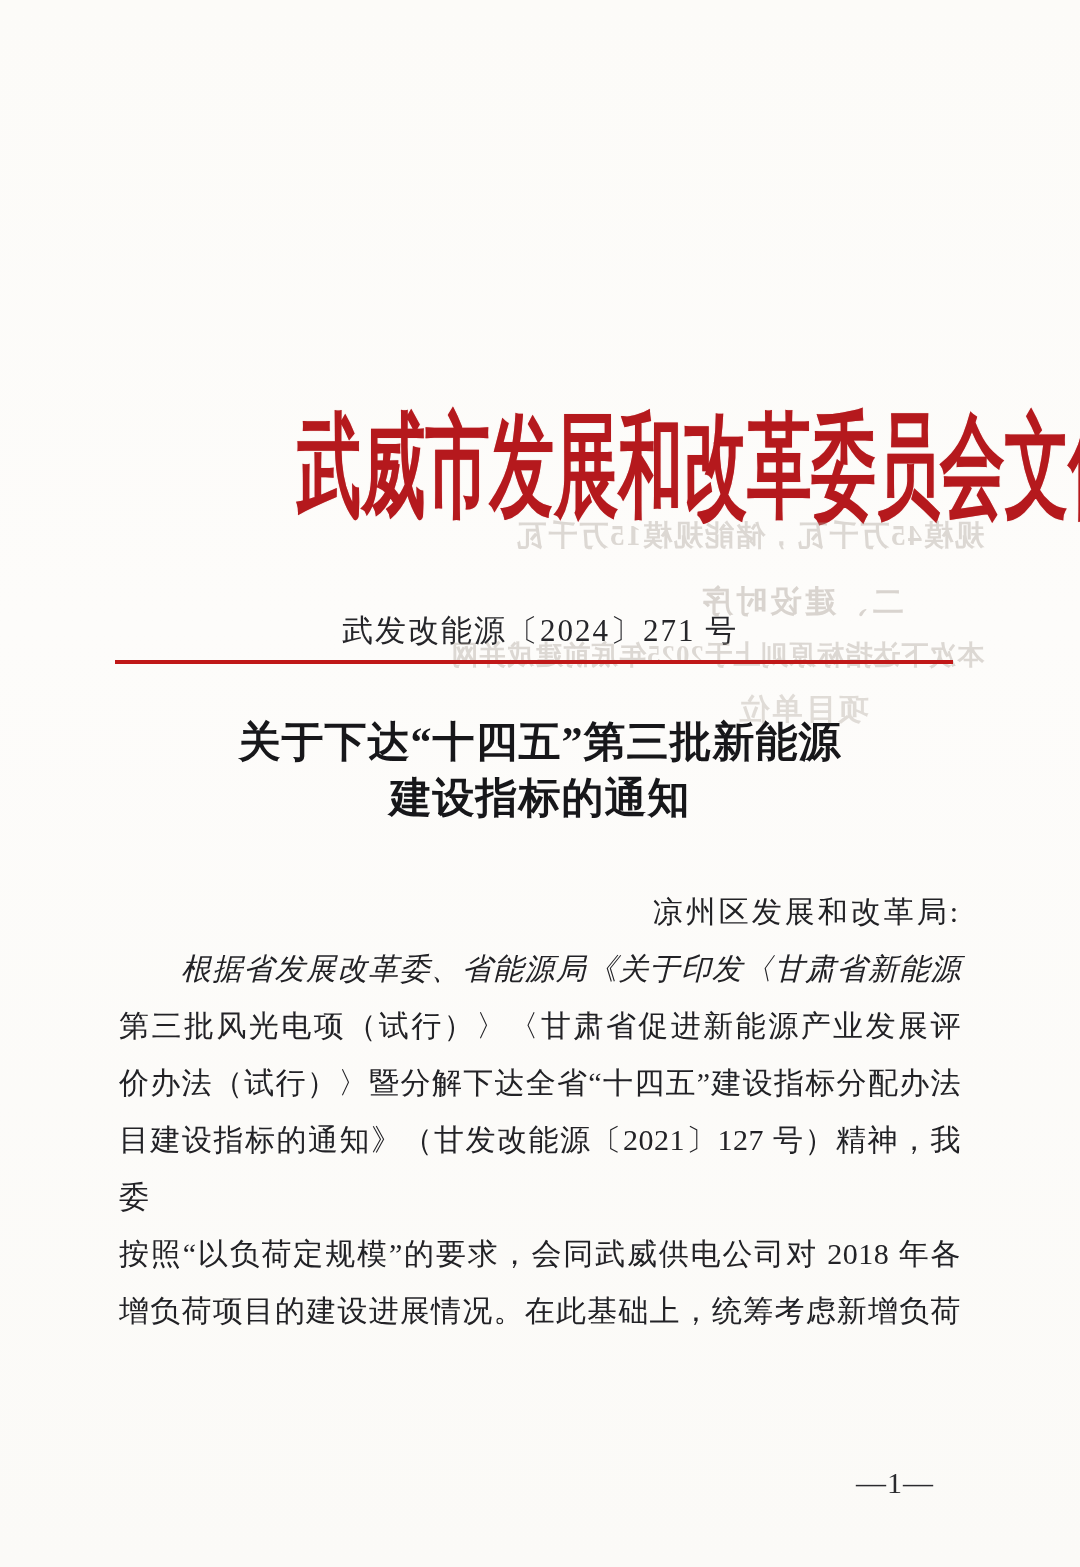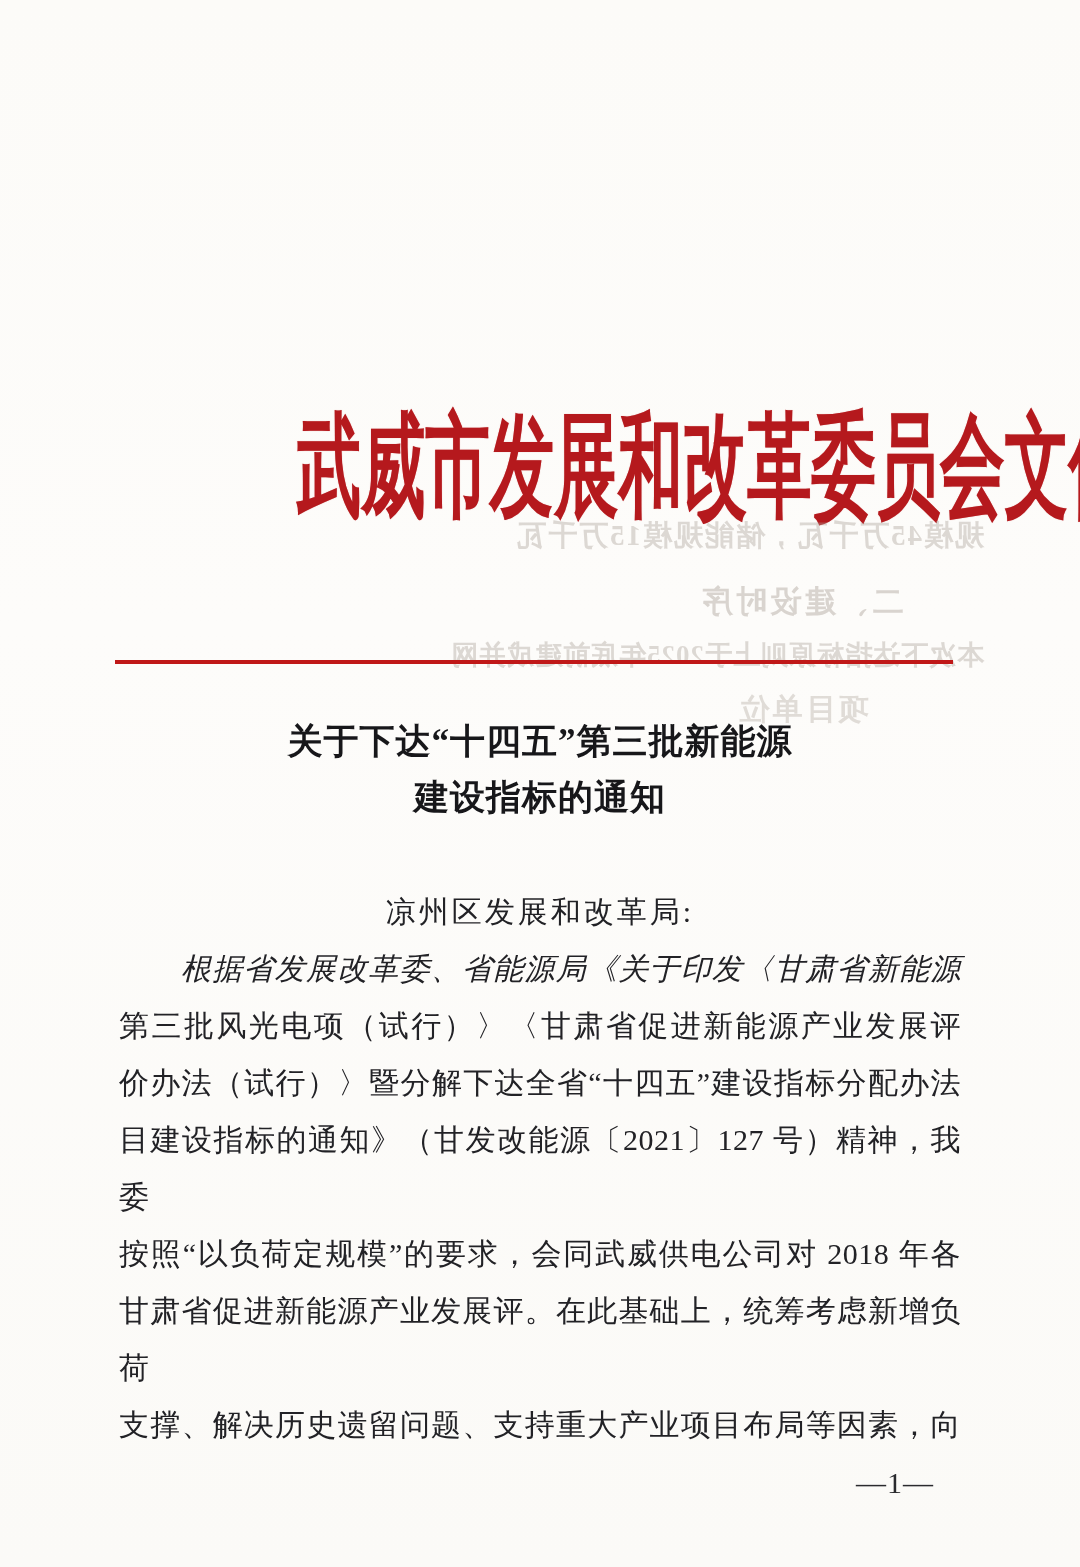--- a/index.html
+++ b/index.html
@@ -62,40 +62,40 @@
     z-index: 3;
   }
 
   
   .doc-title {
     position: absolute;
     top: 714px;
     left: 0;
     width: 1080px;
     text-align: center;
-    font-size: 35px;
+    font-size: 42px;
     line-height: 56px;
     font-weight: bold;
     letter-spacing: 1px;
     color: #17171a;
   }
 
   
   .content {
     position: absolute;
     top: 883px;
     left: 119px;
     width: 842px;
     font-size: 30px;
     line-height: 57px;
     color: #222226;
   }
   .addressee {
     letter-spacing: 3px;
-    text-align: center;
+    text-align: right;
   }
   .body-line {
     text-align: justify;
     text-align-last: justify;
     text-justify: inter-character;
     letter-spacing: 0.5px;
   }
   .indent {
     padding-left: 62px;
     box-sizing: border-box;
@@ -139,34 +139,34 @@
 
   <div class="bleed bleed-1">规模45万千瓦，储能规模15万千瓦</div>
   <div class="bleed bleed-2">二、建设时序</div>
   <div class="bleed bleed-3">本次下达指标原则上于2025年底前建成并网</div>
   <div class="bleed bleed-4">项目单位</div>
 
   <div class="agency-wrap">
     <span class="agency-inner">武威市发展和改革委员会文件</span>
   </div>
 
+  <div class="doc-number">武发改能源〔2024〕271 号</div>
 
   <div class="red-rule"></div>
 
   <div class="doc-title">
     <div>关于下达“十四五”第三批新能源</div>
     <div>建设指标的通知</div>
   </div>
 
   <div class="content">
     <div class="addressee">凉州区发展和改革局:</div>
     <div class="body-line indent">根据省发展改革委、省能源局《关于印发〈甘肃省新能源</div>
     <div class="body-line">第三批风光电项（试行）〉〈甘肃省促进新能源产业发展评</div>
     <div class="body-line">价办法（试行）〉暨分解下达全省“十四五”建设指标分配办法</div>
     <div class="body-line">目建设指标的通知》（甘发改能源〔2021〕127 号）精神，我委</div>
     <div class="body-line">按照“以负荷定规模”的要求，会同武威供电公司对 2018 年各</div>
-    <div class="body-line">甘肃省促进新能源产业发展评。在此基础上，统筹考虑新增负荷</div>
-    <div class="body-line">支撑、解决历史遗留问题、支持重大产业项目布局等因素，向</div>
+    <div class="body-line">增负荷项目的建设进展情况。在此基础上，统筹考虑新增负荷</div>
   </div>
 
   <div class="page-number">—1—</div>
 
 </div>
 
 </body></html>

